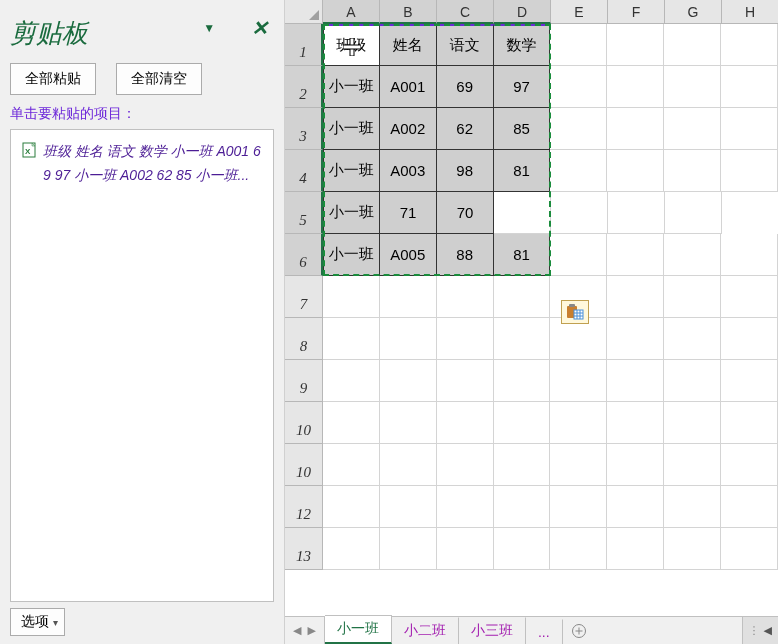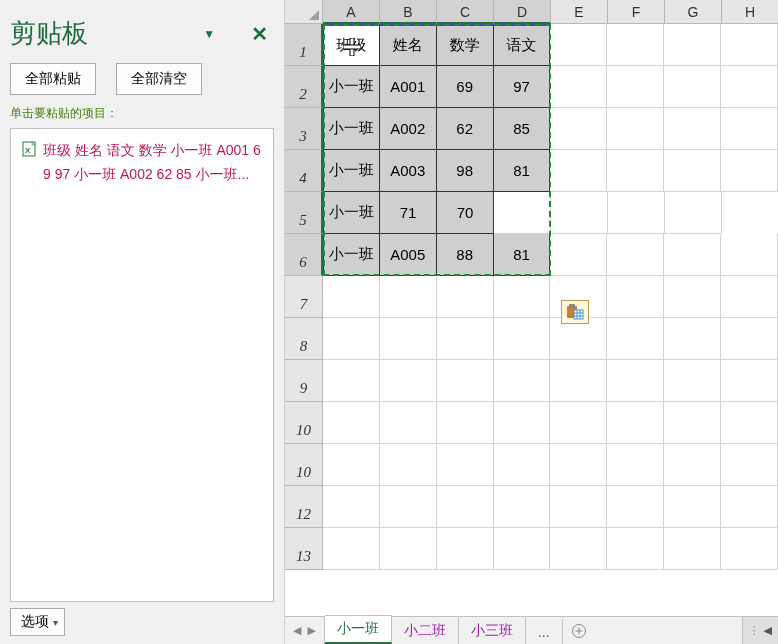--- a/index.html
+++ b/index.html
@@ -17,23 +17,24 @@
     width: 285px;
     height: 644px;
     background: #f0f0f0;
     border-right: 1px solid #d0d0d0;
     display: flex;
     flex-direction: column;
     padding: 8px 10px;
   }
   .panel-header {
     display: flex;
-    align-items: center;
+    align-items: flex-start;
     justify-content: space-between;
     padding: 8px 0 12px 0;
+    font-style: italic;
   }
   .panel-title {
     font-size: 26px;
     color: #1a6b3e;
     font-weight: normal;
   }
   .panel-header-icons {
     display: flex;
     align-items: center;
     gap: 30px;
@@ -57,22 +58,22 @@
   }
   .panel-btn {
     background: #fdfdfd;
     border: 1px solid #ababab;
     padding: 6px 14px;
     font-size: 14px;
     cursor: pointer;
     font-family: inherit;
   }
   .panel-instruction {
-    font-size: 12px;
-    color: #4d7c0f;
+    font-size: 14px;
+    color: #6d28d9;
     margin-bottom: 6px;
   }
   .clipboard-list {
     flex: 1;
     background: #ffffff;
     border: 1px solid #c0c0c0;
     padding: 8px;
     overflow-y: auto;
   }
   .clipboard-item {
@@ -84,22 +85,23 @@
   }
   .excel-icon {
     width: 16px;
     height: 16px;
     flex-shrink: 0;
     margin-top: 2px;
   }
   .clipboard-text {
     font-size: 14px;
     line-height: 1.7;
-    color: #be185d;
+    color: #4c1d95;
     word-break: break-all;
+    font-style: italic;
   }
   .options-row {
     padding-top: 6px;
     display: flex;
     align-items: center;
   }
   .options-btn {
     background: #fdfdfd;
     border: 1px solid #ababab;
     padding: 4px 6px 4px 10px;
@@ -353,22 +355,22 @@
       <div class="col-header">F</div>
       <div class="col-header">G</div>
       <div class="col-header">H</div>
     </div>
 
     <div class="rows-area" id="rows-area">
         <div class="row header-row">
           <div class="row-header sel">1</div>
           <div class="cell sel active top left">班级</div>
           <div class="cell sel  top">姓名</div>
+          <div class="cell sel  top">语文</div>
           <div class="cell sel  top">数学</div>
-          <div class="cell sel  top">语文</div>
           <div class="cell"></div>
           <div class="cell"></div>
           <div class="cell"></div>
           <div class="cell"></div>
         </div>
         <div class="row">
           <div class="row-header sel">2</div>
           <div class="cell sel  left">小一班</div>
           <div class="cell sel  ">A001</div>
           <div class="cell sel  ">69</div>

